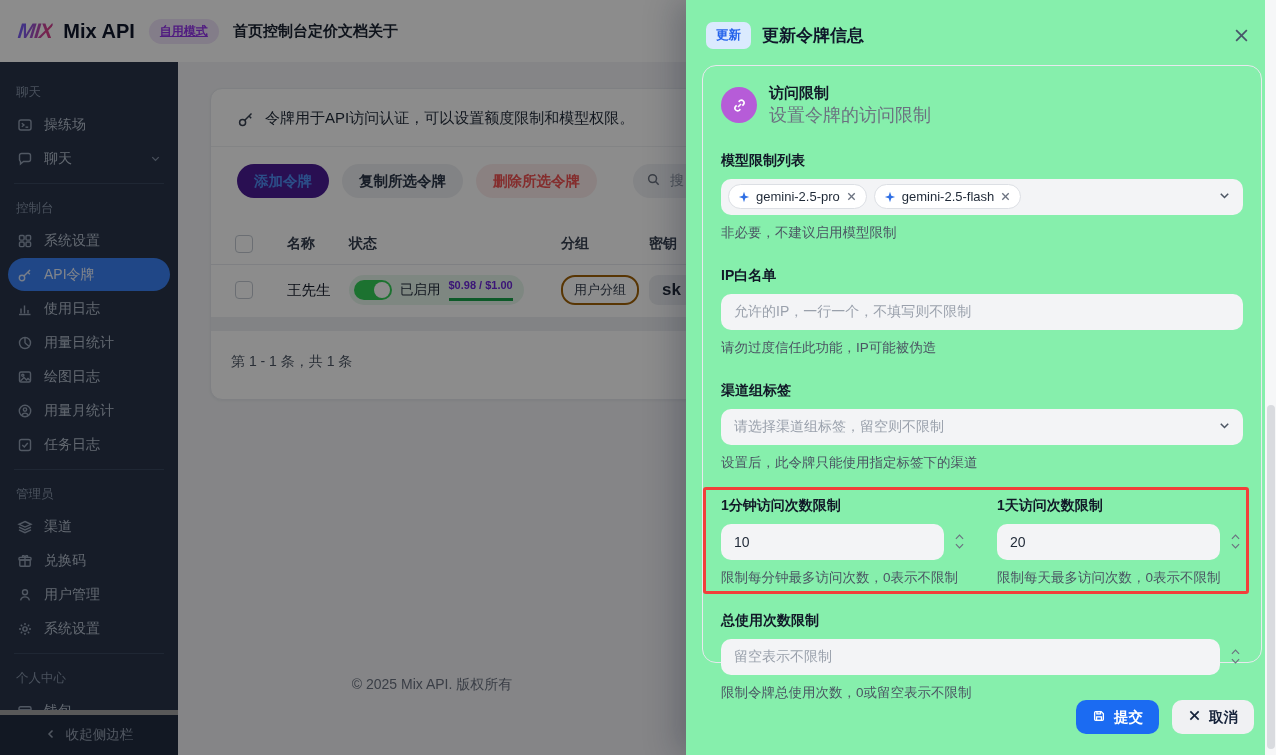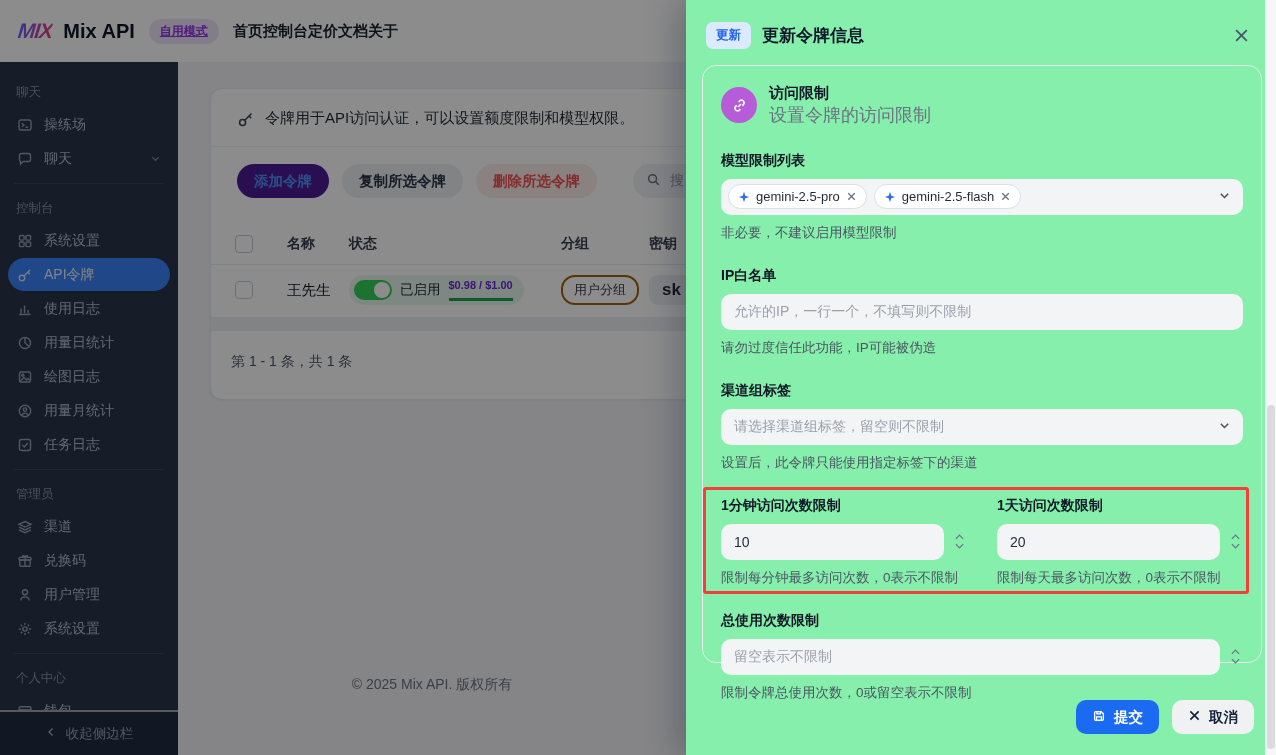--- a/index.html
+++ b/index.html
@@ -18,21 +18,21 @@
 
   
   .sidebar { position:absolute; left:0; top:62px; width:178px; height:693px; background:#28344a; z-index:2; padding-top:14px; }
   .side-section { font-size:12.5px; color:#8693a8; padding:8px 16px 6px; }
   .side-item { display:flex; align-items:center; gap:11px; height:33px; margin:1px 8px; padding:0 9px; border-radius:17px; color:#b4becd; font-size:14px; cursor:pointer; }
   .side-item .sicon { width:16px; height:16px; display:inline-flex; color:#94a0b4; flex:none; }
   .side-item.active { background:#3b82f6; color:#eaf1fd; }
   .side-item.active .sicon { color:#d9e6fb; }
   .side-item .chev-r { margin-left:auto; color:#8693a8; }
   .side-divider { height:1px; background:#3a4760; margin:8px 14px; }
-  .side-footer { position:absolute; left:0; bottom:0; width:178px; height:45px; background:#222d41; border-top:2px solid #a3a3a3; display:flex; align-items:center; justify-content:center; gap:9px; color:#96a1b3; font-size:13.5px; cursor:pointer; }
+  .side-footer { position:absolute; left:0; bottom:0; width:178px; height:45px; background:#222d41; border-top:5px solid #a3a3a3; display:flex; align-items:center; justify-content:center; gap:9px; color:#96a1b3; font-size:13.5px; cursor:pointer; }
 
   
   .main { position:absolute; left:178px; top:62px; width:1098px; height:693px; background:#f2f3f6; z-index:1; }
   .card { position:absolute; left:32px; top:26px; width:1010px; min-height:312px; background:#ffffff; border:1px solid #e7e9ee; border-radius:12px; box-shadow:0 1px 3px rgba(20,30,50,.05); }
   .tip-row { display:flex; align-items:center; gap:10px; padding:20px 26px 18px; font-size:15px; color:#1f2937; }
   .tip-row .kicon { color:#374151; display:inline-flex; }
   .card-divider { height:1px; background:#eef0f3; }
   .toolbar { position:relative; display:flex; align-items:center; gap:13px; padding:17px 26px; }
   .pill-btn { height:34px; display:inline-flex; align-items:center; padding:0 17px; border-radius:17px; font-size:14.5px; font-weight:700; cursor:pointer; }
   .pill-btn.add { background:#4c1d95; color:#4f8ef7; }

